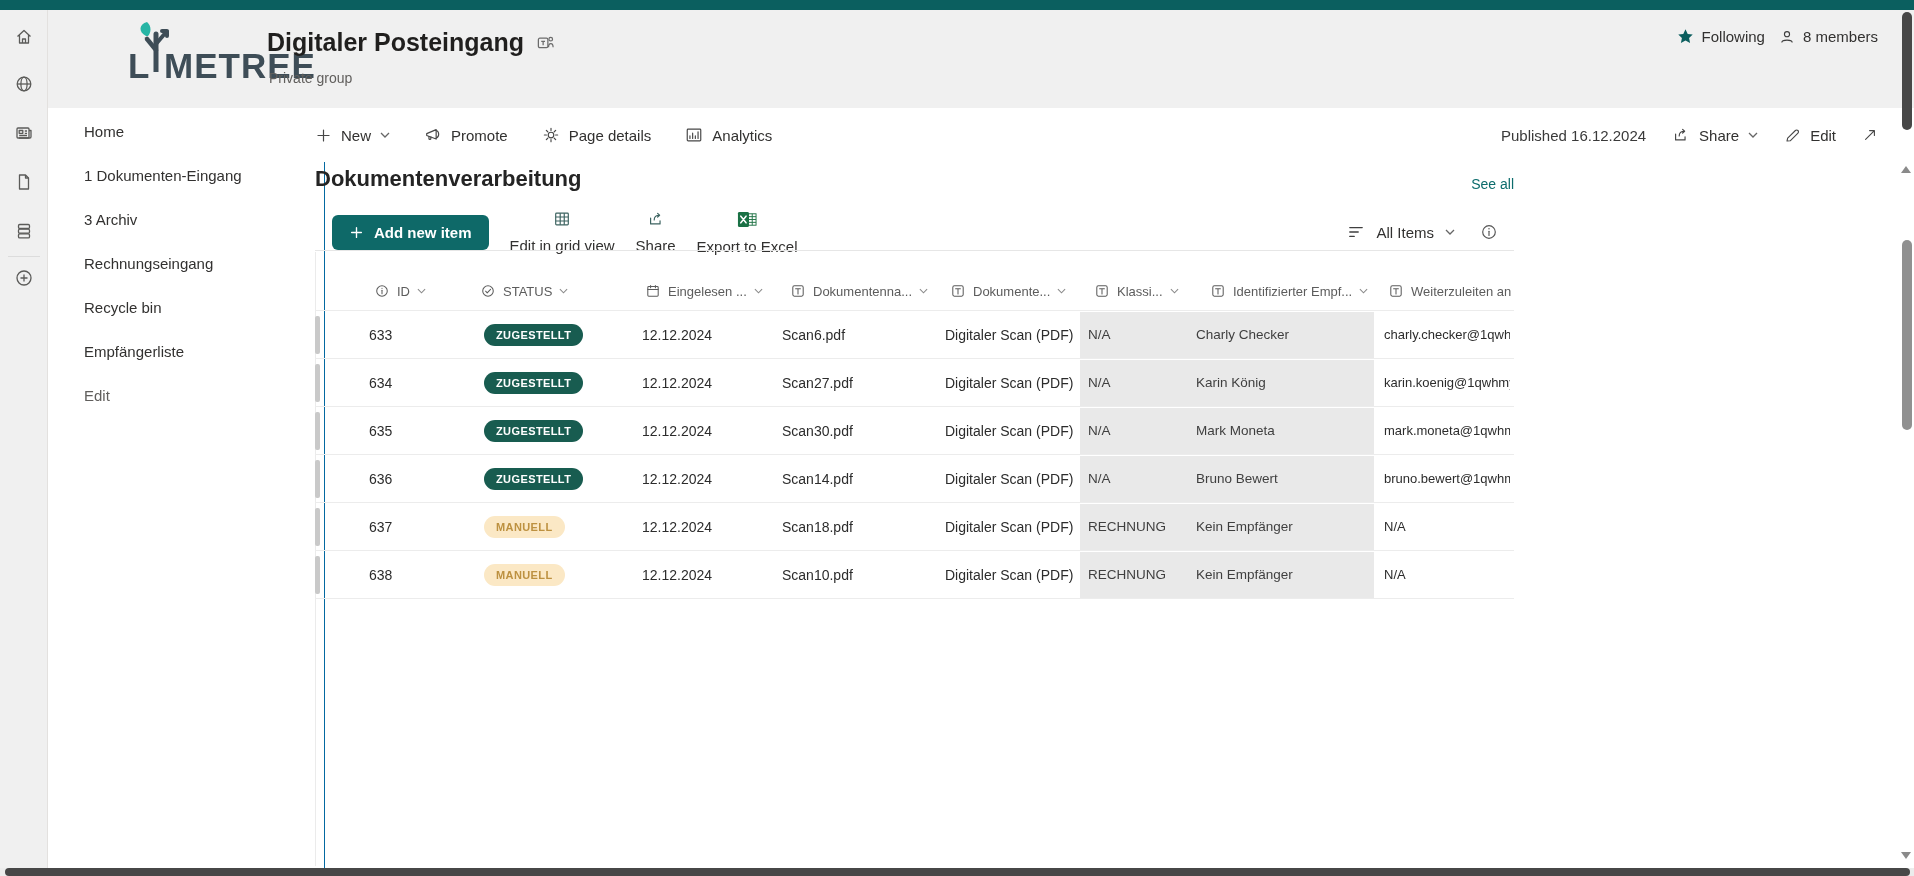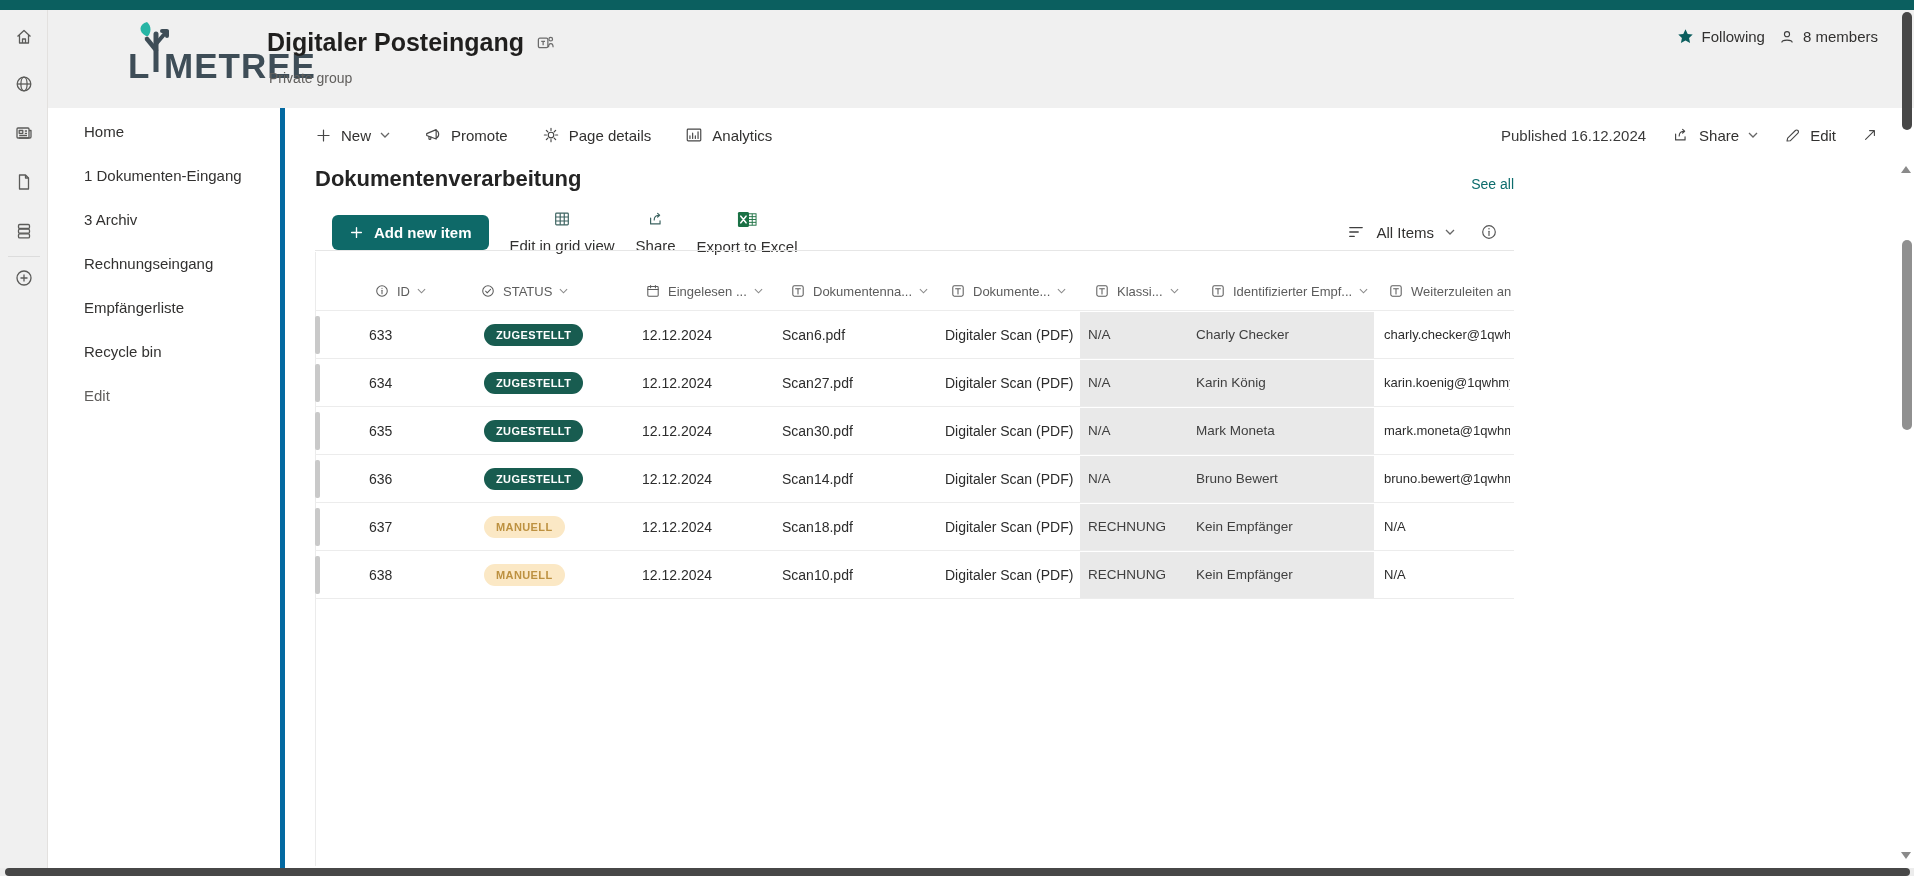--- a/index.html
+++ b/index.html
@@ -62,22 +62,22 @@
   .c-badge{position:absolute;left:484px;top:50%;transform:translateY(-50%);}
   .badge{display:inline-block;padding:5px 12px;border-radius:12px;font-size:11px;font-weight:bold;letter-spacing:.4px;}
   .badge.success{background:#185c50;color:#ffffff;}
   .badge.warning{background:#fbe8c5;color:#bd9140;}
   .gblock{position:absolute;left:1080px;top:1px;width:294px;height:46px;background:#e9e9e9;color:#3f3f3f;font-size:13.5px;}
   .g-klass{position:absolute;left:8px;line-height:46px;white-space:nowrap;}
   .g-emp{position:absolute;left:116px;line-height:46px;white-space:nowrap;}
   .c-mail{position:absolute;left:1384px;top:0;width:126px;overflow:hidden;white-space:nowrap;line-height:48px;font-size:13px;}
 
   
-  #sidenav{position:absolute;left:48px;top:108px;width:237px;height:760px;background:#fff;
-           border-right:5px solid #0369a1;padding-top:2px;}
+  #sidenav{position:absolute;left:48px;top:108px;width:277px;height:760px;background:#fff;
+           border-right:1px solid #0369a1;padding-top:2px;}
   .nav-item{height:44px;line-height:44px;padding-left:36px;font-size:15px;color:#323130;position:relative;
             cursor:pointer;white-space:nowrap;overflow:hidden;}
   .nav-item.sel{background:#ededed;font-weight:600;}
   .nav-item.sel::before{content:"";position:absolute;left:0;top:0;width:4px;height:100%;background:#0f6c6b;}
   .nav-item.dim{color:#605e5c;}
 
   
   .vsb-darkthumb{position:absolute;right:2px;top:12px;width:10px;height:118px;background:#474747;border-radius:5px;}
   .vsb-up{position:absolute;right:3px;top:166px;width:0;height:0;border-left:5px solid transparent;
           border-right:5px solid transparent;border-bottom:7px solid #8a8a8a;}
@@ -175,22 +175,22 @@
         <span>8 members</span>
       </div>
     </div>
   </div>
 
   <nav id="sidenav">
       <div class="nav-item">Home</div>
       <div class="nav-item">1 Dokumenten-Eingang</div>
       <div class="nav-item">3 Archiv</div>
       <div class="nav-item">Rechnungseingang</div>
+      <div class="nav-item">Recycle bin</div>
       <div class="nav-item">Empfängerliste</div>
-      <div class="nav-item">Recycle bin</div>
       <div class="nav-item dim">Edit</div>
     </nav>
 
   <div class="cmdbar">
     <div class="cmd">
       <svg width="17" height="17" viewBox="0 0 20 20" fill="none" stroke="#474747" stroke-width="1.4" stroke-linecap="round">
           <path d="M10 3.5 V16.5 M3.5 10 H16.5"></path>
         </svg>
       <span>New</span>
       <svg width="10" height="6" viewBox="0 0 10 6" fill="none" stroke="#666" stroke-width="1.3">

